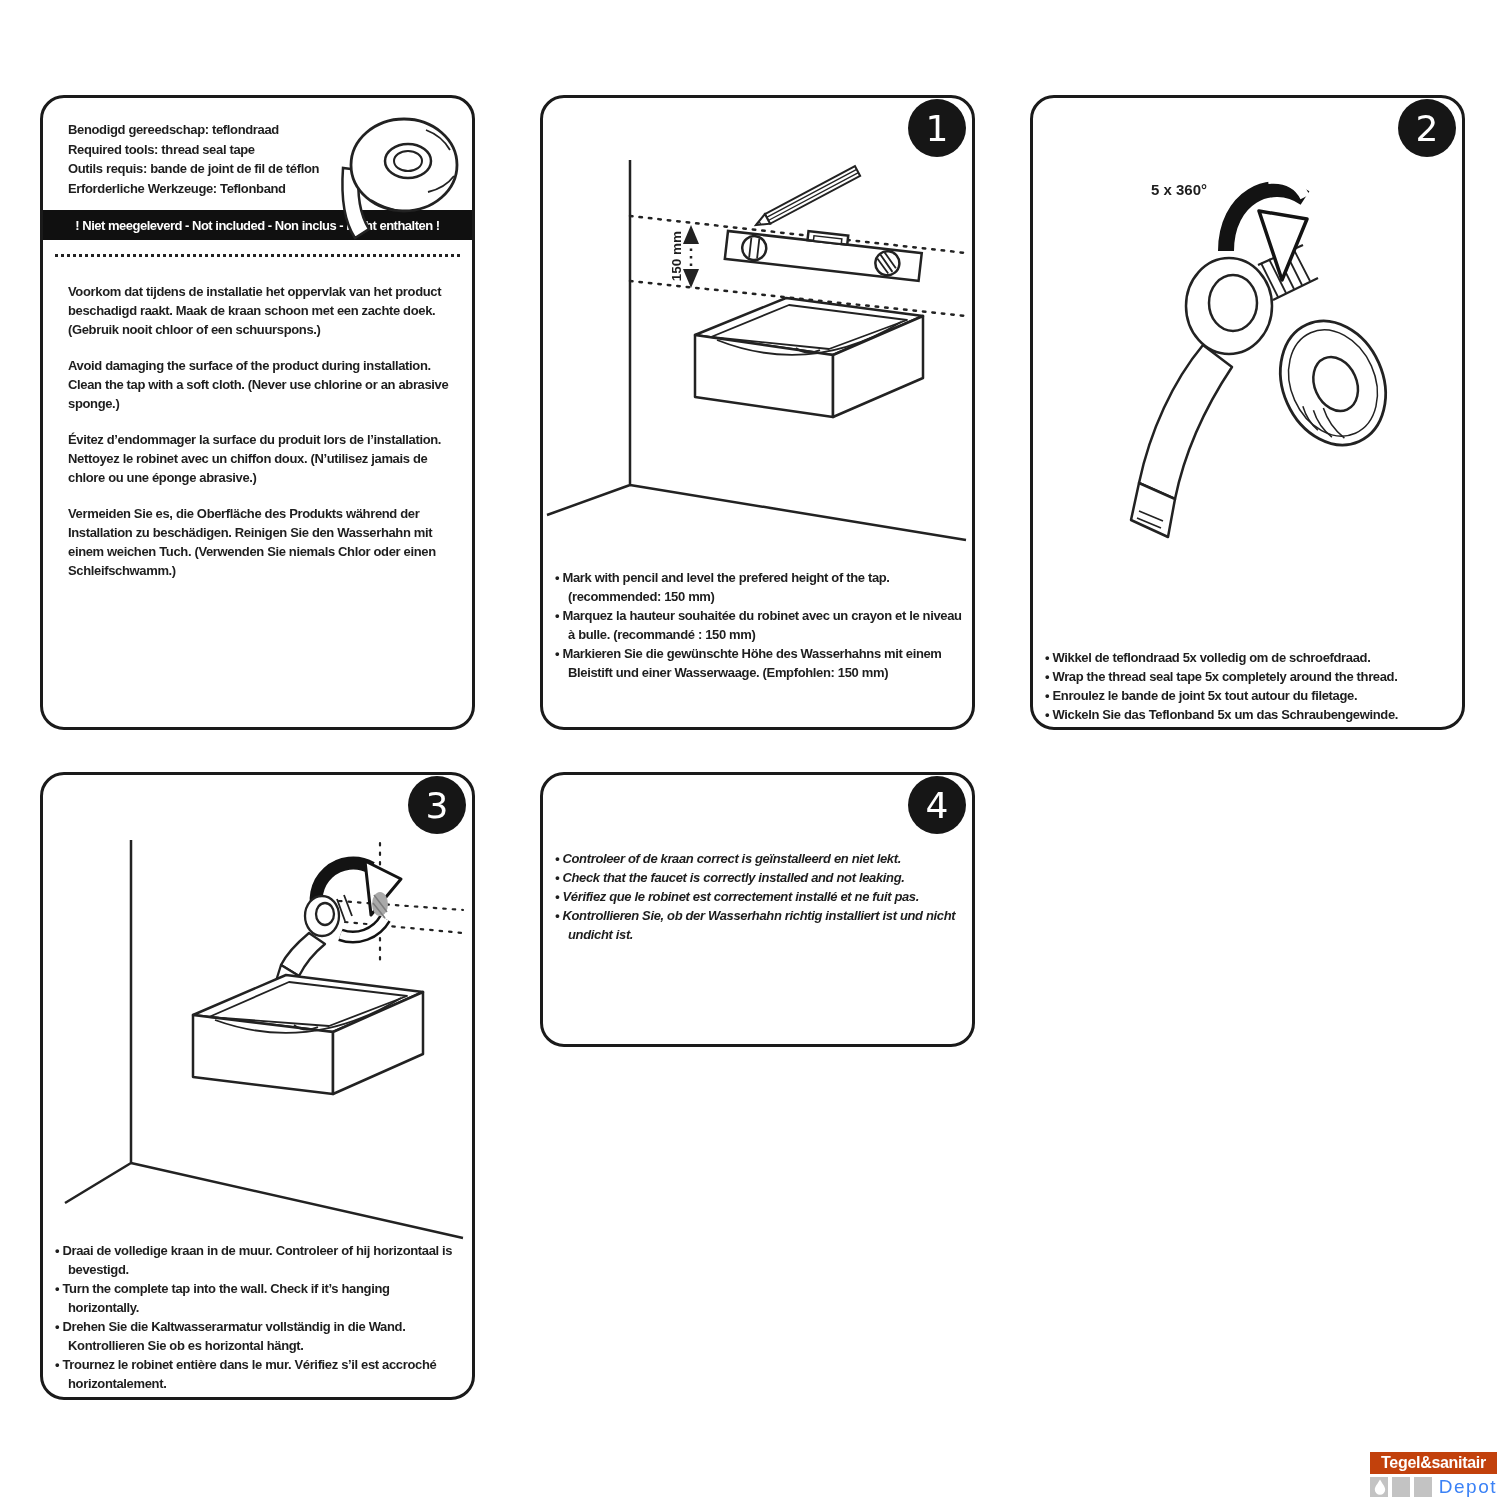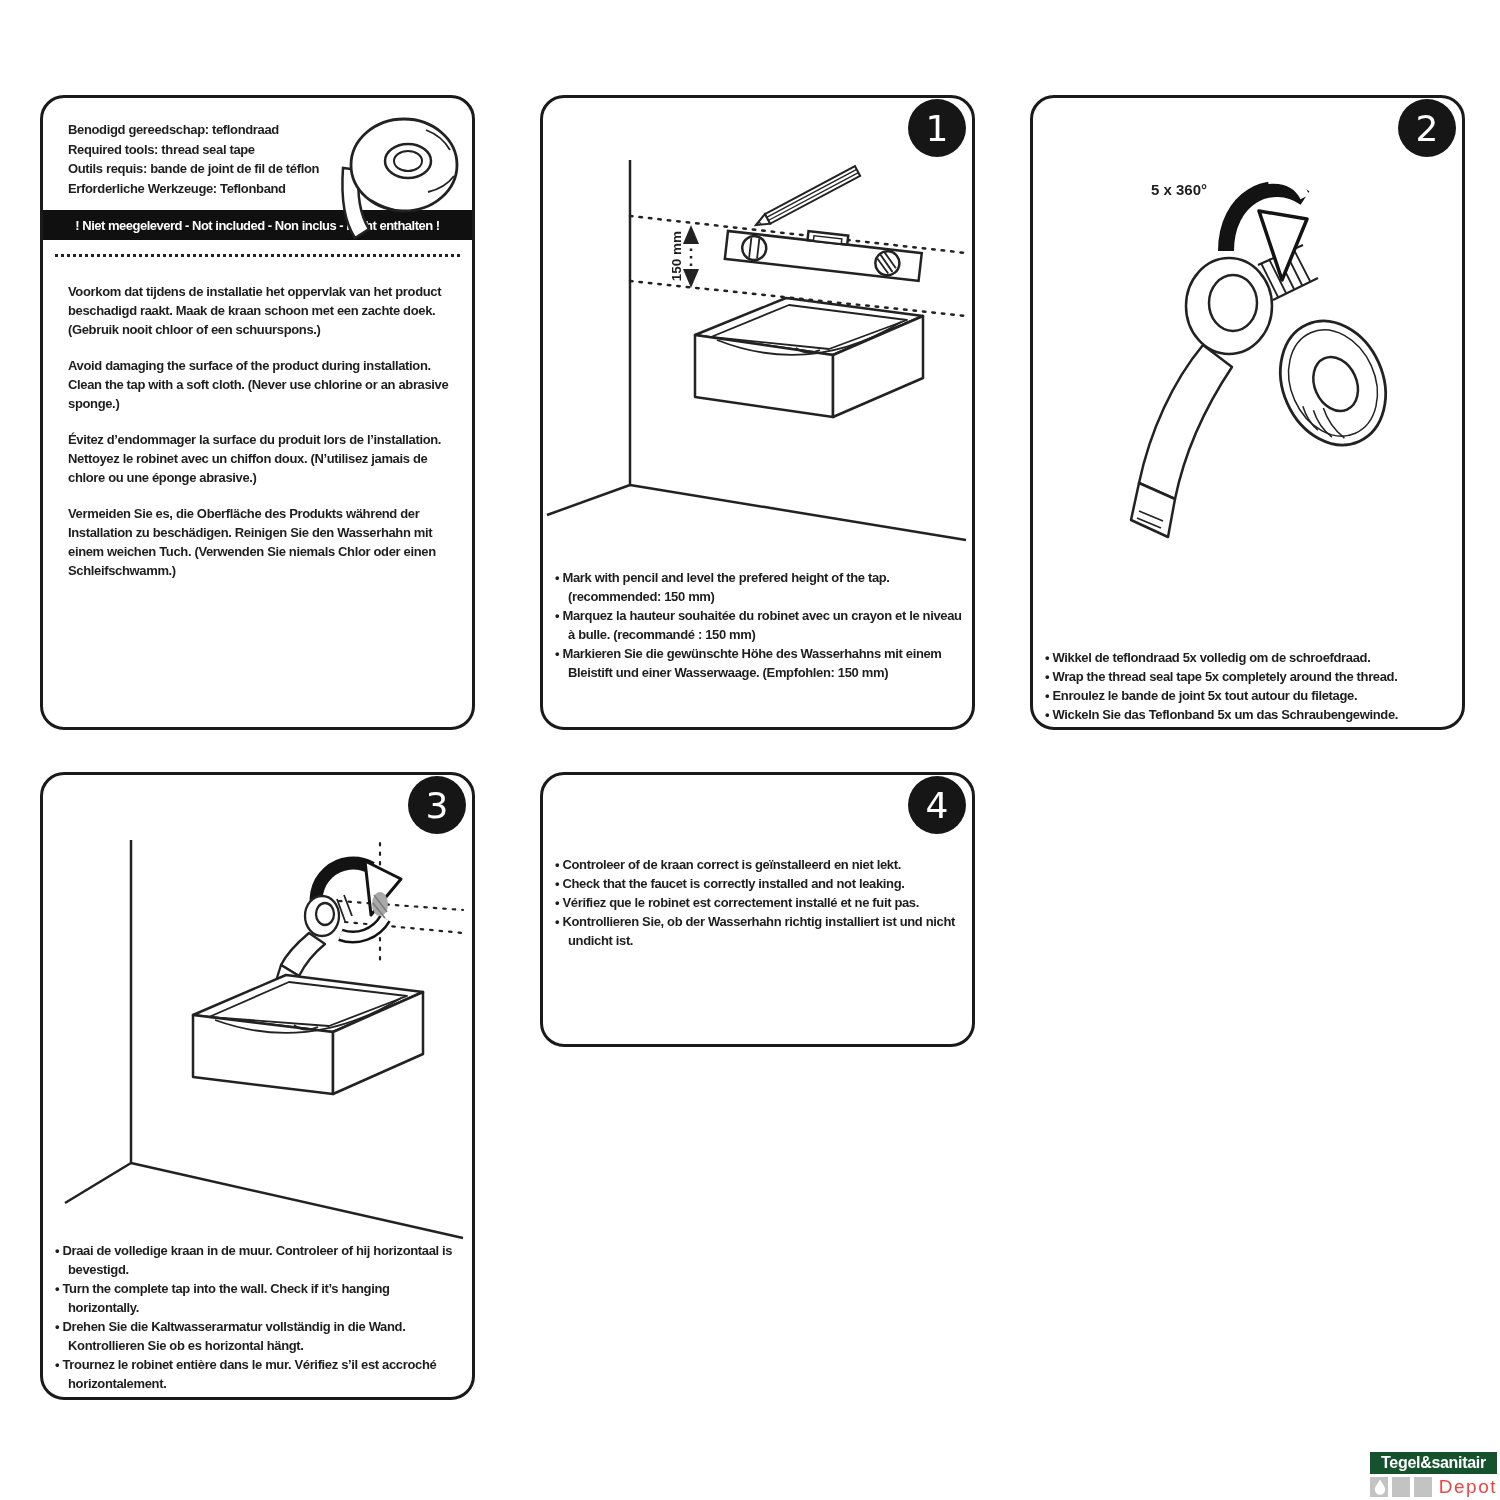--- a/index.html
+++ b/index.html
@@ -28,30 +28,30 @@
   .illu{position:absolute;left:0;}
   .illu-step1{top:45px;}
   .illu-step2{top:55px;}
   .illu-step3{top:50px;}
   .bullets{position:absolute;left:12px;right:9px;margin:0;padding:0;list-style:none;}
   .bullets li{padding-left:13px;text-indent:-13px;}
   .bullets li::before{content:"• ";}
   .ul-step1{top:470px;}
   .ul-step2{top:550px;}
   .ul-step3{top:466px;}
-  .ul-step4{top:80px;}
+  .ul-step4{top:74px;font-style:italic;}
   .dim-label{position:absolute;left:98px;top:129px;width:70px;height:58px;display:flex;align-items:center;
              justify-content:center;transform:rotate(-90deg);font-size:13.5px;font-weight:bold;white-space:nowrap;}
   .rot-label{position:absolute;left:118px;top:83px;font-size:15px;font-weight:bold;}
   .logo{position:absolute;left:1370px;top:1452px;width:127px;}
-  .logo-bar{width:127px;height:22px;background:#14532d;color:#fff;display:flex;align-items:center;
+  .logo-bar{width:127px;height:22px;background:#c2410c;color:#fff;display:flex;align-items:center;
             justify-content:center;font-size:16px;font-weight:bold;letter-spacing:-0.3px;white-space:nowrap;}
   .logo-row{margin-top:3px;display:flex;align-items:center;}
   .logo-sq{width:20px;height:20px;background:#c3c3c3;margin-right:4px;position:relative;}
-  .logo-sub{color:#ef4444;font-size:19px;letter-spacing:1.5px;margin-left:3px;line-height:20px;}
+  .logo-sub{color:#3b82f6;font-size:19px;letter-spacing:1.5px;margin-left:3px;line-height:20px;}
   svg{display:block;}
 </style>
 </head>
 <body>
 
 <div class="canvas">
 
   <section class="panel panel-tools">
     <div class="hdr b">
       <div>Benodigd gereedschap: teflondraad</div>

